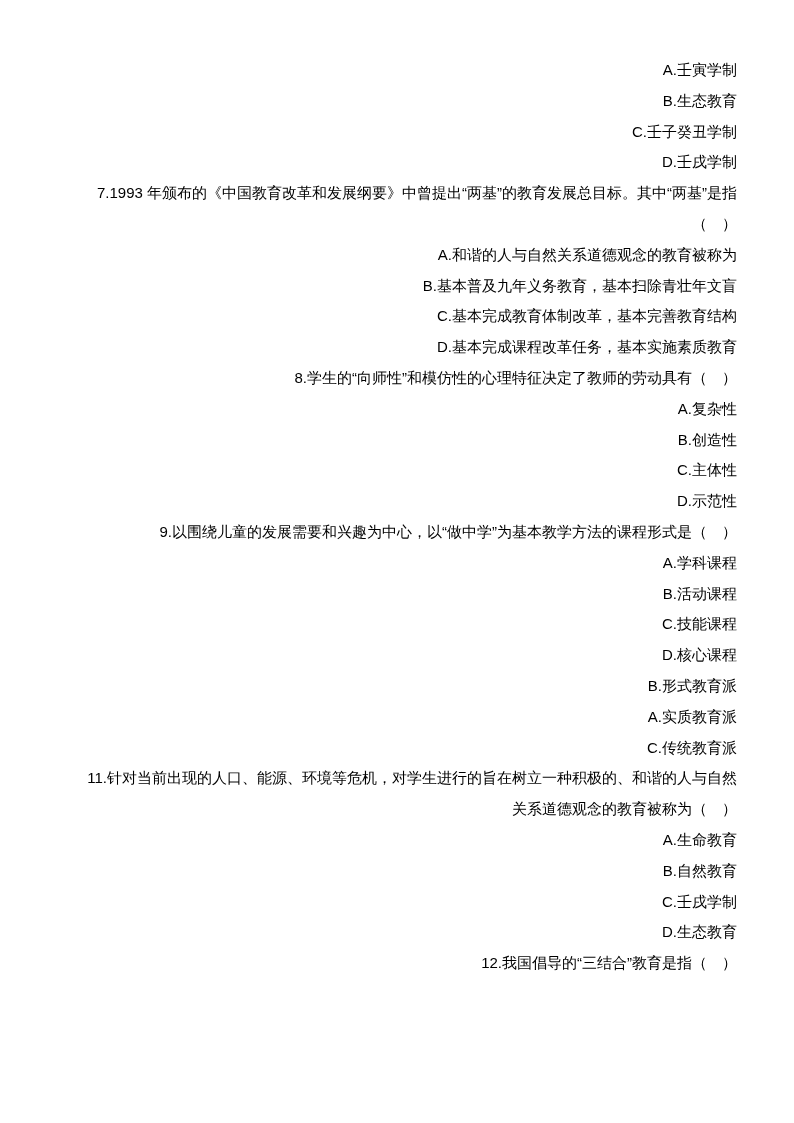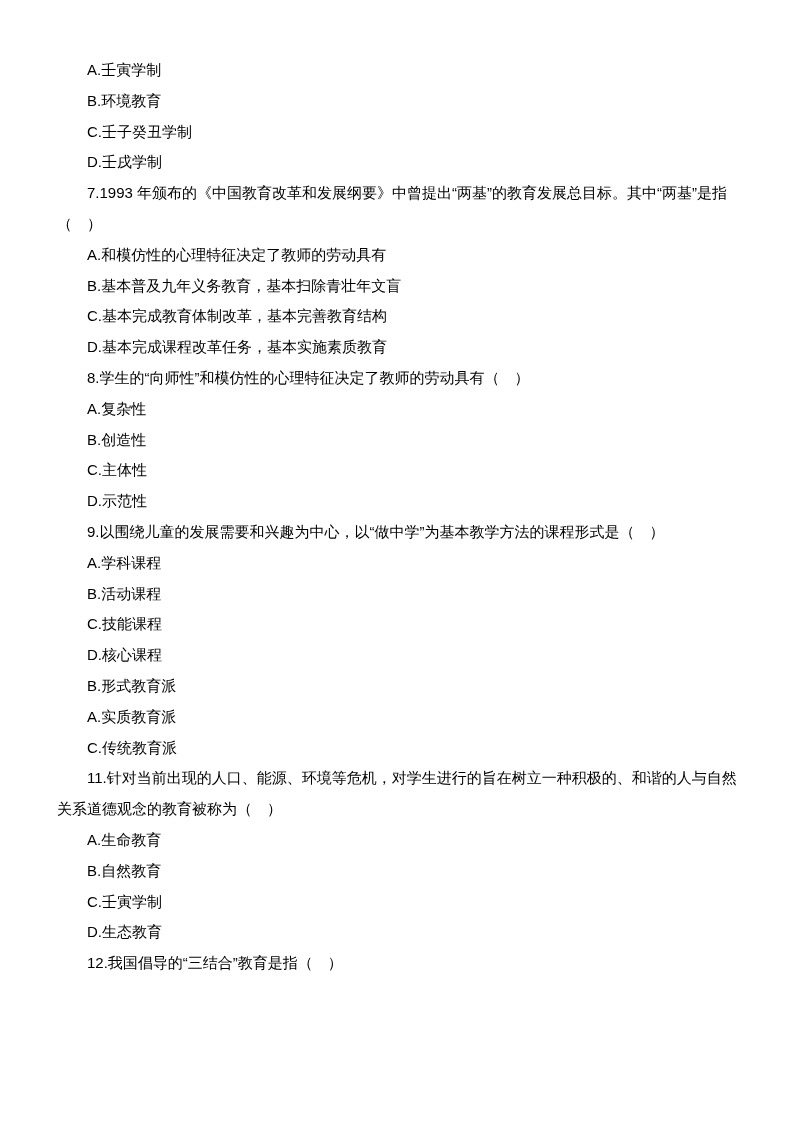--- a/index.html
+++ b/index.html
@@ -20,38 +20,38 @@
     height: 1123px;
     padding: 55px 57px 0 57px;
     background: #ffffff;
   }
   .para {
     margin: 0;
     font-size: 15px;
     line-height: 30.8px;
     text-indent: 2em;
     word-break: break-all;
-    text-align: left;
+    text-align: right;
   }
 </style>
 </head>
 <body>
 
 <main class="page">
 
   <section>
     <p class="para">A.壬寅学制</p>
-    <p class="para">B.环境教育</p>
+    <p class="para">B.生态教育</p>
     <p class="para">C.壬子癸丑学制</p>
     <p class="para">D.壬戌学制</p>
   </section>
 
   <section>
     <p class="para">7.1993 年颁布的《中国教育改革和发展纲要》中曾提出“两基”的教育发展总目标。其中“两基”是指（　）</p>
-    <p class="para">A.和模仿性的心理特征决定了教师的劳动具有</p>
+    <p class="para">A.和谐的人与自然关系道德观念的教育被称为</p>
     <p class="para">B.基本普及九年义务教育，基本扫除青壮年文盲</p>
     <p class="para">C.基本完成教育体制改革，基本完善教育结构</p>
     <p class="para">D.基本完成课程改革任务，基本实施素质教育</p>
   </section>
 
   <section>
     <p class="para">8.学生的“向师性”和模仿性的心理特征决定了教师的劳动具有（　）</p>
     <p class="para">A.复杂性</p>
     <p class="para">B.创造性</p>
     <p class="para">C.主体性</p>
@@ -69,21 +69,21 @@
   <section>
     <p class="para">B.形式教育派</p>
     <p class="para">A.实质教育派</p>
     <p class="para">C.传统教育派</p>
   </section>
 
   <section>
     <p class="para">11.针对当前出现的人口、能源、环境等危机，对学生进行的旨在树立一种积极的、和谐的人与自然关系道德观念的教育被称为（　）</p>
     <p class="para">A.生命教育</p>
     <p class="para">B.自然教育</p>
-    <p class="para">C.壬寅学制</p>
+    <p class="para">C.壬戌学制</p>
     <p class="para">D.生态教育</p>
   </section>
 
   <section>
     <p class="para">12.我国倡导的“三结合”教育是指（　）</p>
   </section>
 
 </main>
 
 </body></html>

